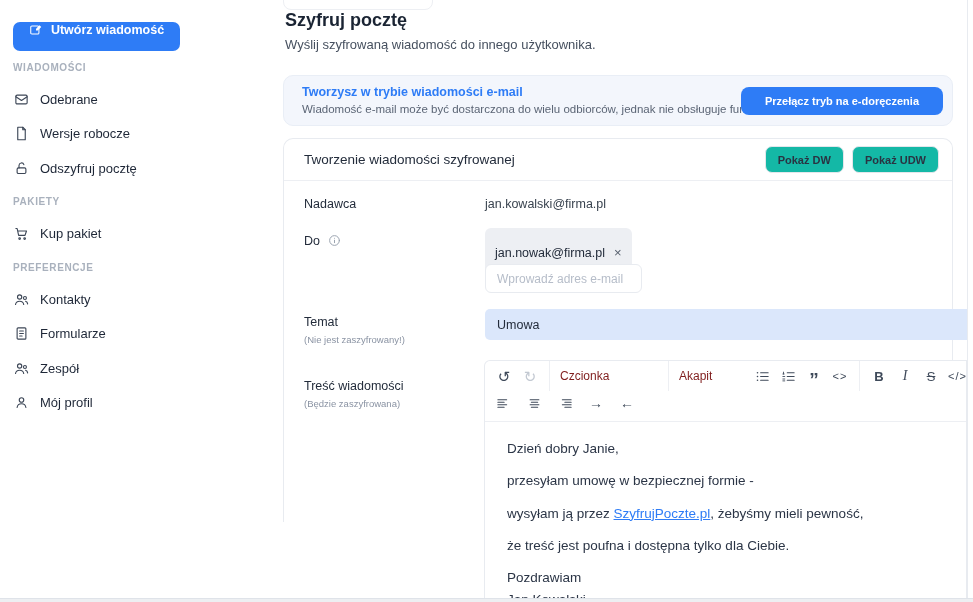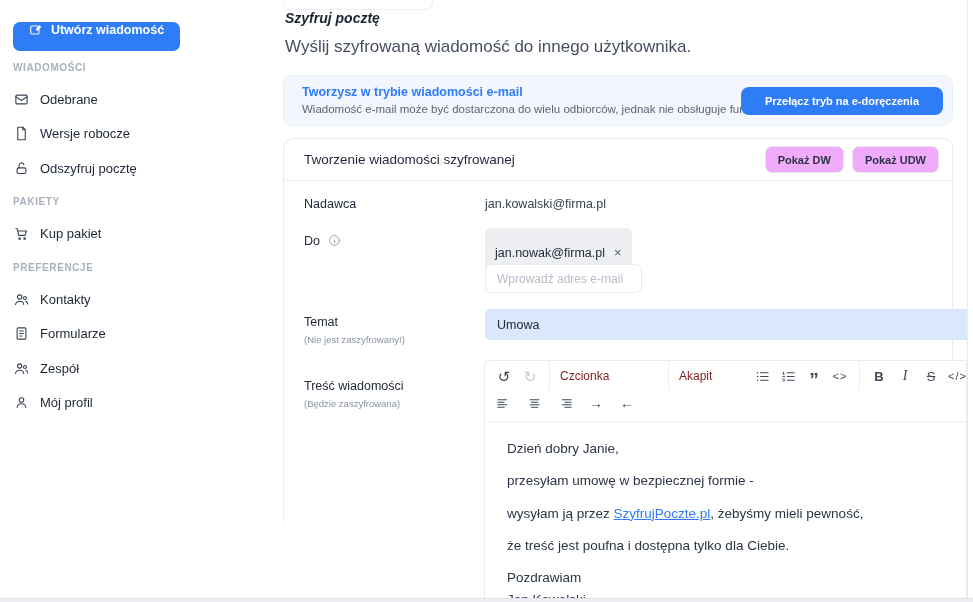--- a/index.html
+++ b/index.html
@@ -28,22 +28,22 @@
     color:#a9b1bd;font-weight:bold;display:flex;align-items:center;
   }
   .side-item{
     height:34.5px;display:flex;align-items:center;gap:11px;
     font-size:13px;color:#1e2737;cursor:pointer;
   }
   .side-item .icn{color:#3c4656;width:16px;}
 
   
   .top-remnant{left:283px;top:-9px;width:148px;height:17px;border:1px solid #edeff3;border-radius:8px;}
-  .page-title{left:285px;top:10px;font-size:14px;font-weight:bold;color:#1a2433;font-style:italic;}
-  .page-sub{left:285px;top:37px;font-size:17px;color:#46505f;}
+  .page-title{left:285px;top:10px;font-size:18px;font-weight:bold;color:#1a2433;}
+  .page-sub{left:285px;top:37px;font-size:13px;color:#46505f;}
 
   .banner{
     left:283px;top:75px;width:670px;height:51px;background:#f3f6fc;
     border:1px solid #e9eef6;border-radius:10px;box-sizing:border-box;
   }
   .banner-title{position:absolute;left:18px;top:9px;font-size:12.5px;font-weight:bold;color:#2e7cf6;}
   .banner-desc{position:absolute;left:18px;top:27px;font-size:11.5px;color:#5b6575;}
   .banner-btn{
     position:absolute;right:9px;top:11px;height:28px;padding:0 24px;
     background:#2e7cf6;color:#fff;border:none;border-radius:8px;
@@ -54,21 +54,21 @@
     left:283px;top:138px;width:670px;height:384px;box-sizing:border-box;
     border:1px solid #e8ebf0;border-bottom:none;border-radius:10px 10px 0 0;background:#fff;
   }
   .card-head{
     position:absolute;left:0;top:0;right:0;height:42px;
     border-bottom:1px solid #edeff3;display:flex;align-items:center;
     padding:0 13px 0 20px;box-sizing:border-box;
   }
   .card-title{font-size:13.5px;color:#232c3b;flex:1;}
   .head-btn{
-    height:27px;margin-left:8px;padding:0 12px;background:#f0abfc;
+    height:27px;margin-left:8px;padding:0 12px;background:#14b8a6;
     border:1px solid #e3e6eb;border-radius:7px;font-family:inherit;
     font-size:11px;color:#2a3342;font-weight:bold;cursor:pointer;
   }
 
   .form-label{font-size:12.5px;color:#232c3b;}
   .form-note{font-size:9.5px;color:#8a93a3;margin-top:3px;}
   .sender-value{font-size:12.5px;color:#39434f;}
 
   .chip{
     display:inline-flex;align-items:center;gap:9px;height:25px;padding:12px 10px;

